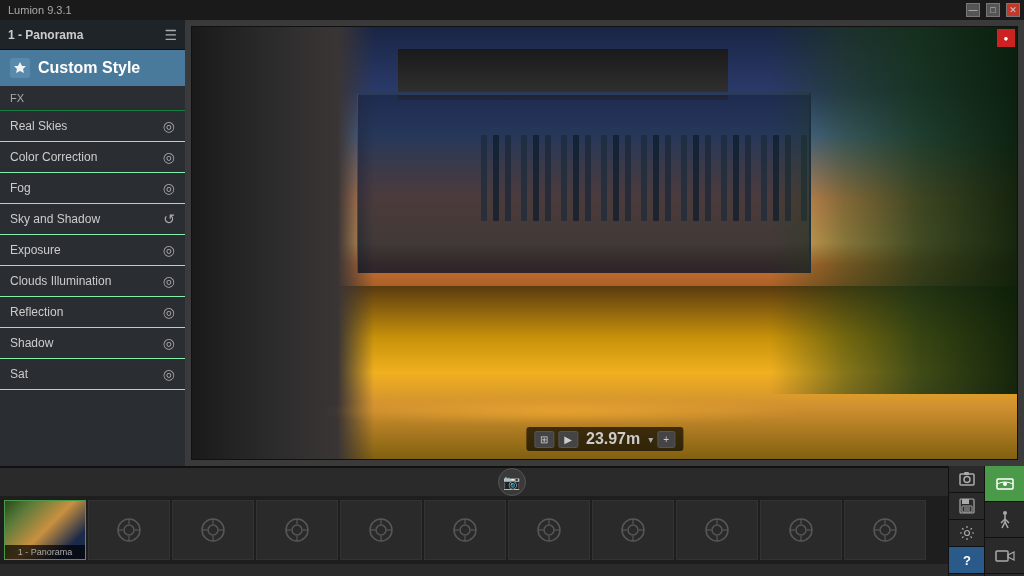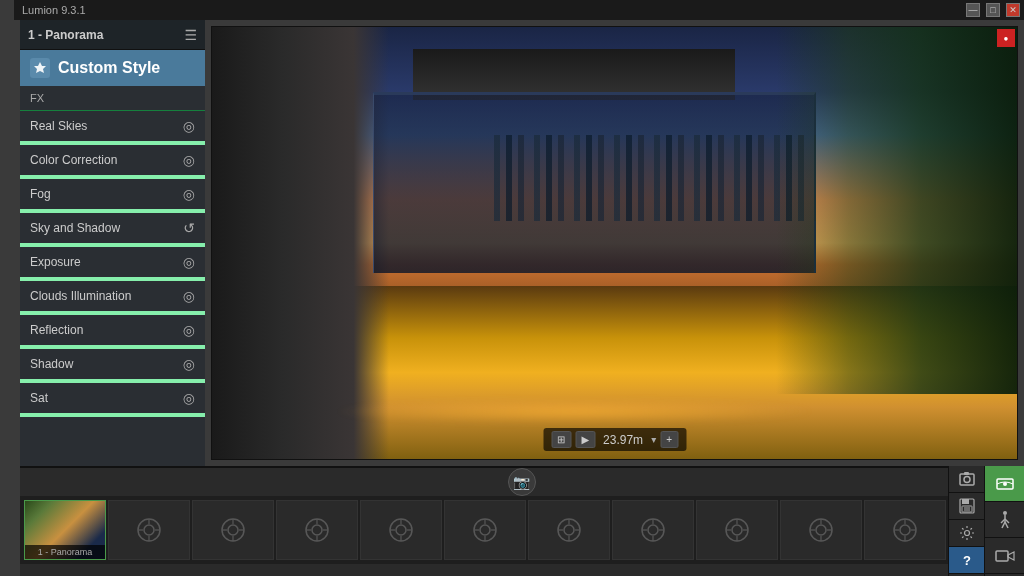--- a/index.html
+++ b/index.html
@@ -17,21 +17,20 @@
     
     #title-bar {
       height: 20px;
       background: #1a1a1a;
       display: flex;
       align-items: center;
       padding: 0 8px;
       font-size: 11px;
       color: #aaa;
       position: relative;
-      margin-left: 14px;
     }
     #title-bar-controls {
       position: absolute;
       right: 4px;
       top: 0;
       height: 20px;
       display: flex;
       align-items: center;
       gap: 6px;
     }
@@ -46,21 +45,20 @@
       font-size: 9px;
       color: #ccc;
       cursor: pointer;
     }
 
     
     #main-layout {
       display: flex;
       height: calc(576px - 20px);
       flex-direction: column;
-      margin-left: 20px;
     }
 
     
     #top-row {
       display: flex;
       flex: 1;
       min-height: 0;
     }
 
     
@@ -122,21 +120,21 @@
       color: #aaa;
       background: #2a2e33;
       border-bottom: 1px solid #15803d;
     }
 
     .fx-item {
       display: flex;
       align-items: center;
       justify-content: space-between;
       padding: 7px 10px;
-      border-bottom: 4px solid #86efac;
+      border-bottom: 1px solid #86efac;
       background: #2a2e33;
       cursor: pointer;
     }
     .fx-item-label {
       font-size: 12px;
       color: #ccc;
     }
     .fx-item-icon {
       color: #aaa;
       font-size: 14px;
@@ -244,23 +242,24 @@
     .hud-btn {
       background: #444;
       border: 1px solid #555;
       color: #ccc;
       font-size: 10px;
       padding: 2px 5px;
       cursor: pointer;
       border-radius: 2px;
     }
     .hud-distance {
-      font-size: 12px;
+      font-size: 16px;
       color: #ccc;
       padding: 0 4px;
+      font-weight: bold;
     }
     .hud-arrow {
       color: #aaa;
       font-size: 10px;
     }
 
     
     #viewport-badge {
       position: absolute;
       top: 2px;

